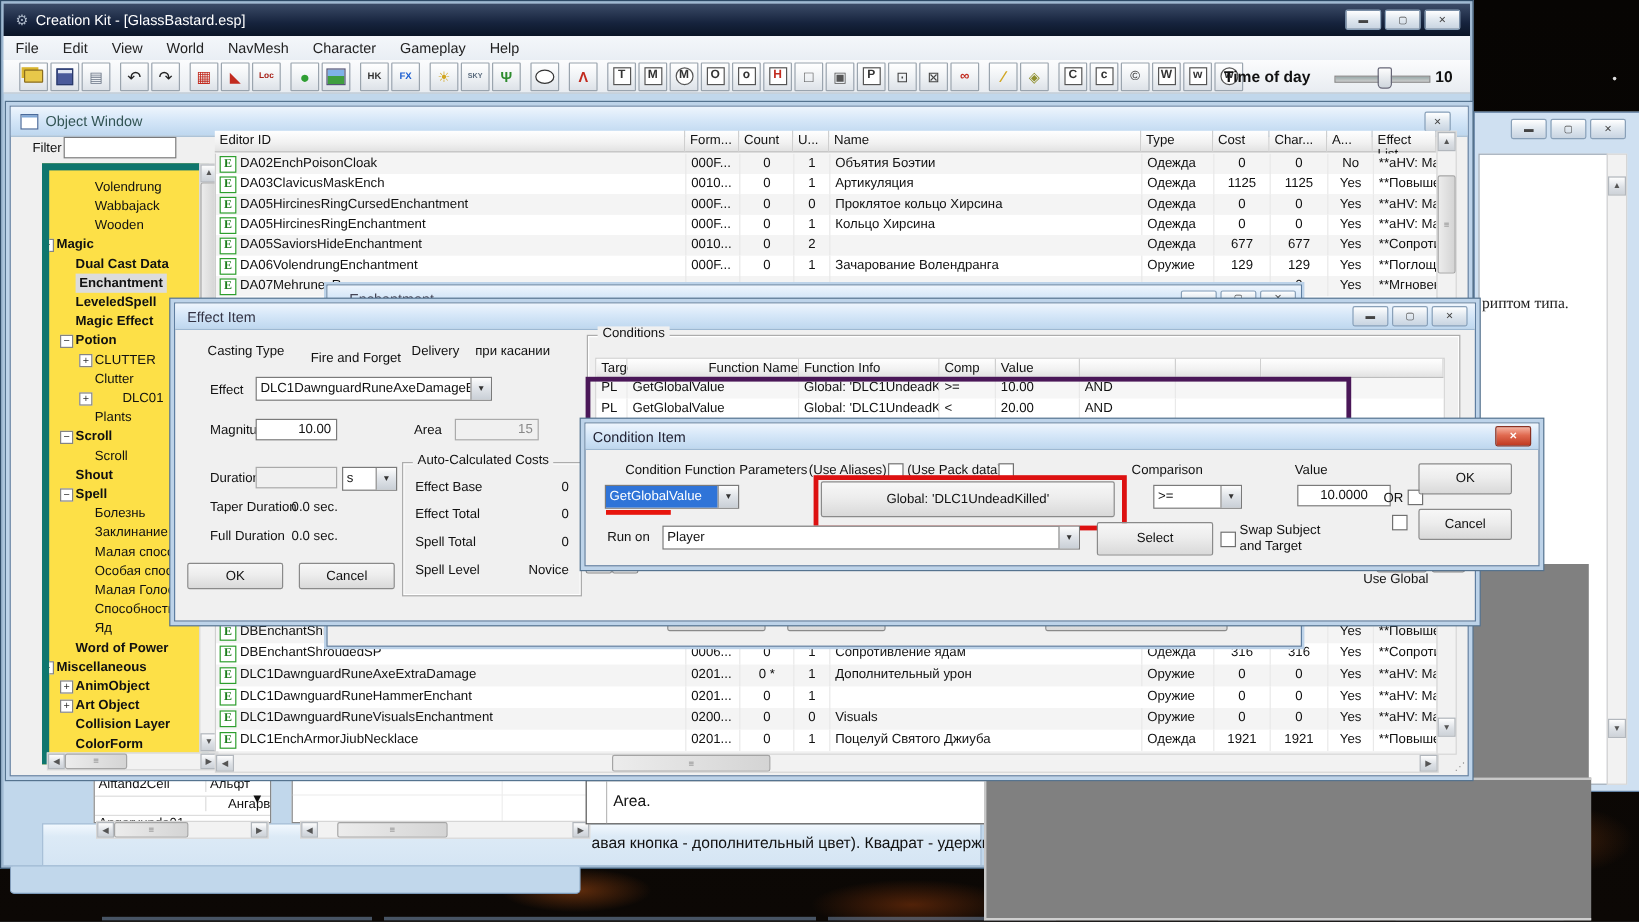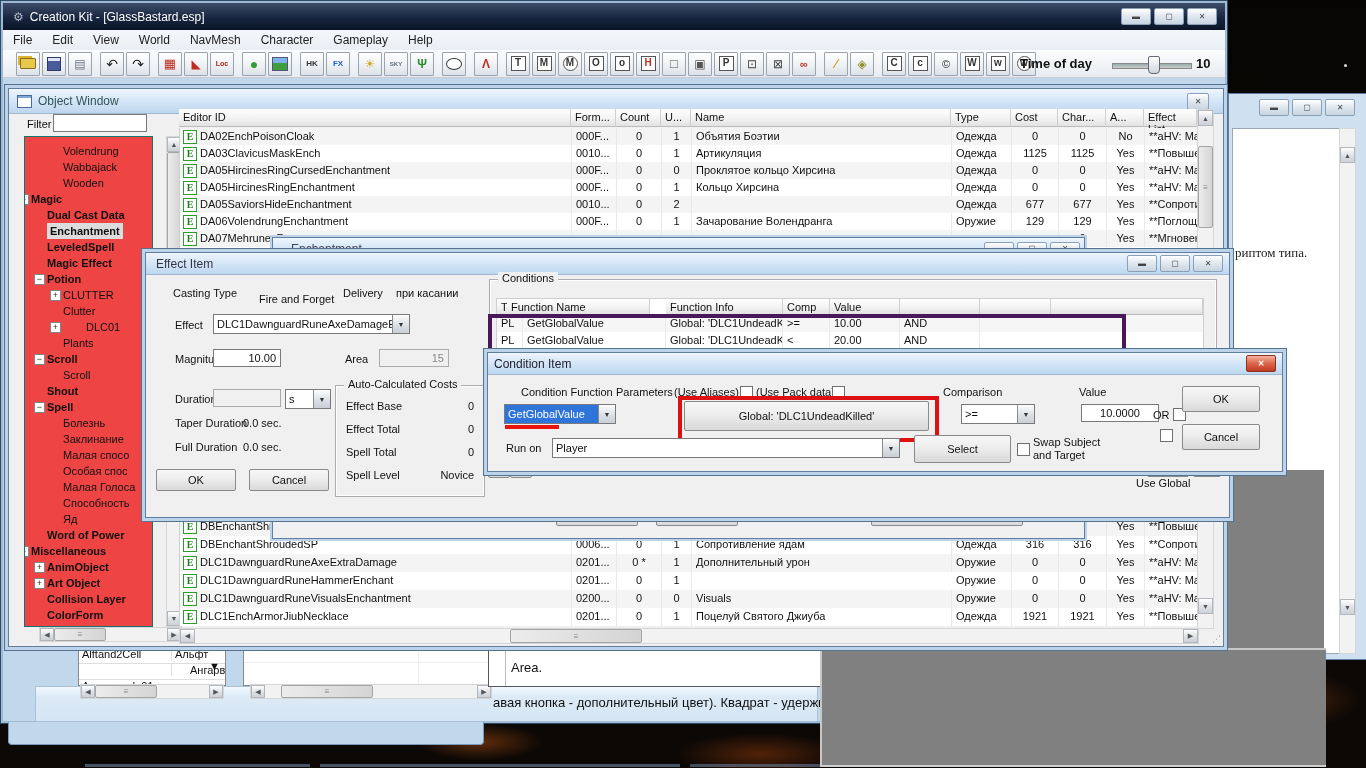--- a/index.html
+++ b/index.html
@@ -279,21 +279,21 @@
   <div class="abs frame" style="left:8px;top:88px;width:1214px;height:557px;z-index:5;">
     <div class="tbar" style="height:24px;">
       <span style="width:13px;height:11px;border:1px solid #4a6a9a;background:#fff;margin-left:8px;display:inline-block;box-shadow:inset 0 2px 0 #7fa8d8;"></span>
       <span class="t" style="color:#355;">Object Window</span>
       <span style="flex:1;"></span>
       <span class="winctl" style="width:20px;margin-right:14px;">✕</span>
     </div>
     <div style="position:absolute;left:18px;top:29px;">Filter</div>
     <div class="input" style="position:absolute;left:44px;top:25px;width:84px;height:16px;"><span></span></div>
 
-    <div id="tree" style="position:absolute;left:15px;top:47px;width:127px;height:489px;background:#ef4444;border:1px solid #0f766e;overflow:hidden;">
+    <div id="tree" style="position:absolute;left:26px;top:47px;width:127px;height:489px;background:#fde047;border:6px solid #0f766e;overflow:hidden;">
         <div class="treeitem" style="left: 38px; top: 6px;">Volendrung</div>
         <div class="treeitem" style="left: 38px; top: 22px;">Wabbajack</div>
         <div class="treeitem" style="left: 38px; top: 38px;">Wooden</div>
         <div class="treeitem" style="left: 6px; top: 54px; font-weight: bold;">Magic</div>
         <div style="left: -7px; top: 57px; position: absolute; width: 9px; height: 9px; border: 1px solid rgb(132, 132, 132); background: rgb(255, 255, 255); font-size: 9px; line-height: 8px; text-align: center; color: rgb(51, 51, 51);">−</div>
         <div class="treeitem" style="left: 22px; top: 70px; font-weight: bold;">Dual Cast Data</div>
         <div class="treeitem" style="left: 22px; top: 86px; font-weight: bold; background: rgb(220, 220, 220); padding: 0px 3px;">Enchantment</div>
         <div class="treeitem" style="left: 22px; top: 102px; font-weight: bold;">LeveledSpell</div>
         <div class="treeitem" style="left: 22px; top: 118px; font-weight: bold;">Magic Effect</div>
         <div class="treeitem" style="left: 22px; top: 134px; font-weight: bold;">Potion</div>
@@ -606,21 +606,21 @@
           <div style="position: absolute; left: 10px; top: 83px;">Spell Level</div>
           <div style="position: absolute; right: 10px; top: 83px;">Novice</div>
         </div>
     </div>
 
     <div class="gb" style="position:absolute;left:343px;top:26px;width:726px;height:80px;">
       <span>Conditions</span>
       <div id="condtbl" style="position:absolute;left:6px;top:18px;width:706px;height:56px;background:#fff;border:1px solid #cfcfcf;overflow:hidden;">
           <div style="position: absolute; left: 0px; top: 0px; width: 706px; height: 16px;">
             <div class="hdrcell" style="left: 0px; width: 26px; height: 16px;">Target</div>
-            <div class="hdrcell" style="left: 10px; width: 143px; height: 16px;">Function Name</div>
+            <div class="hdrcell" style="left: 26px; width: 143px; height: 16px; text-align: right;">Function Name</div>
             <div class="hdrcell" style="left: 169px; width: 117px; height: 16px;">Function Info</div>
             <div class="hdrcell" style="left: 286px; width: 47px; height: 16px;">Comp</div>
             <div class="hdrcell" style="left: 333px; width: 70px; height: 16px;">Value</div>
             <div class="hdrcell" style="left: 403px; width: 80px; height: 16px;"></div>
             <div class="hdrcell" style="left: 483px; width: 71px; height: 16px;"></div>
             <div class="hdrcell" style="left: 554px; width: 152px; height: 16px;"></div>
           </div>
           <div style="position: absolute; left: 0px; top: 16px; width: 706px; height: 17px; background: rgb(246, 246, 246); border-bottom: 1px solid rgb(240, 240, 240);">
             <div class="cell" style="left: 0px; width: 26px;">PL</div>
             <div class="cell" style="left: 26px; width: 143px;">GetGlobalValue</div>

